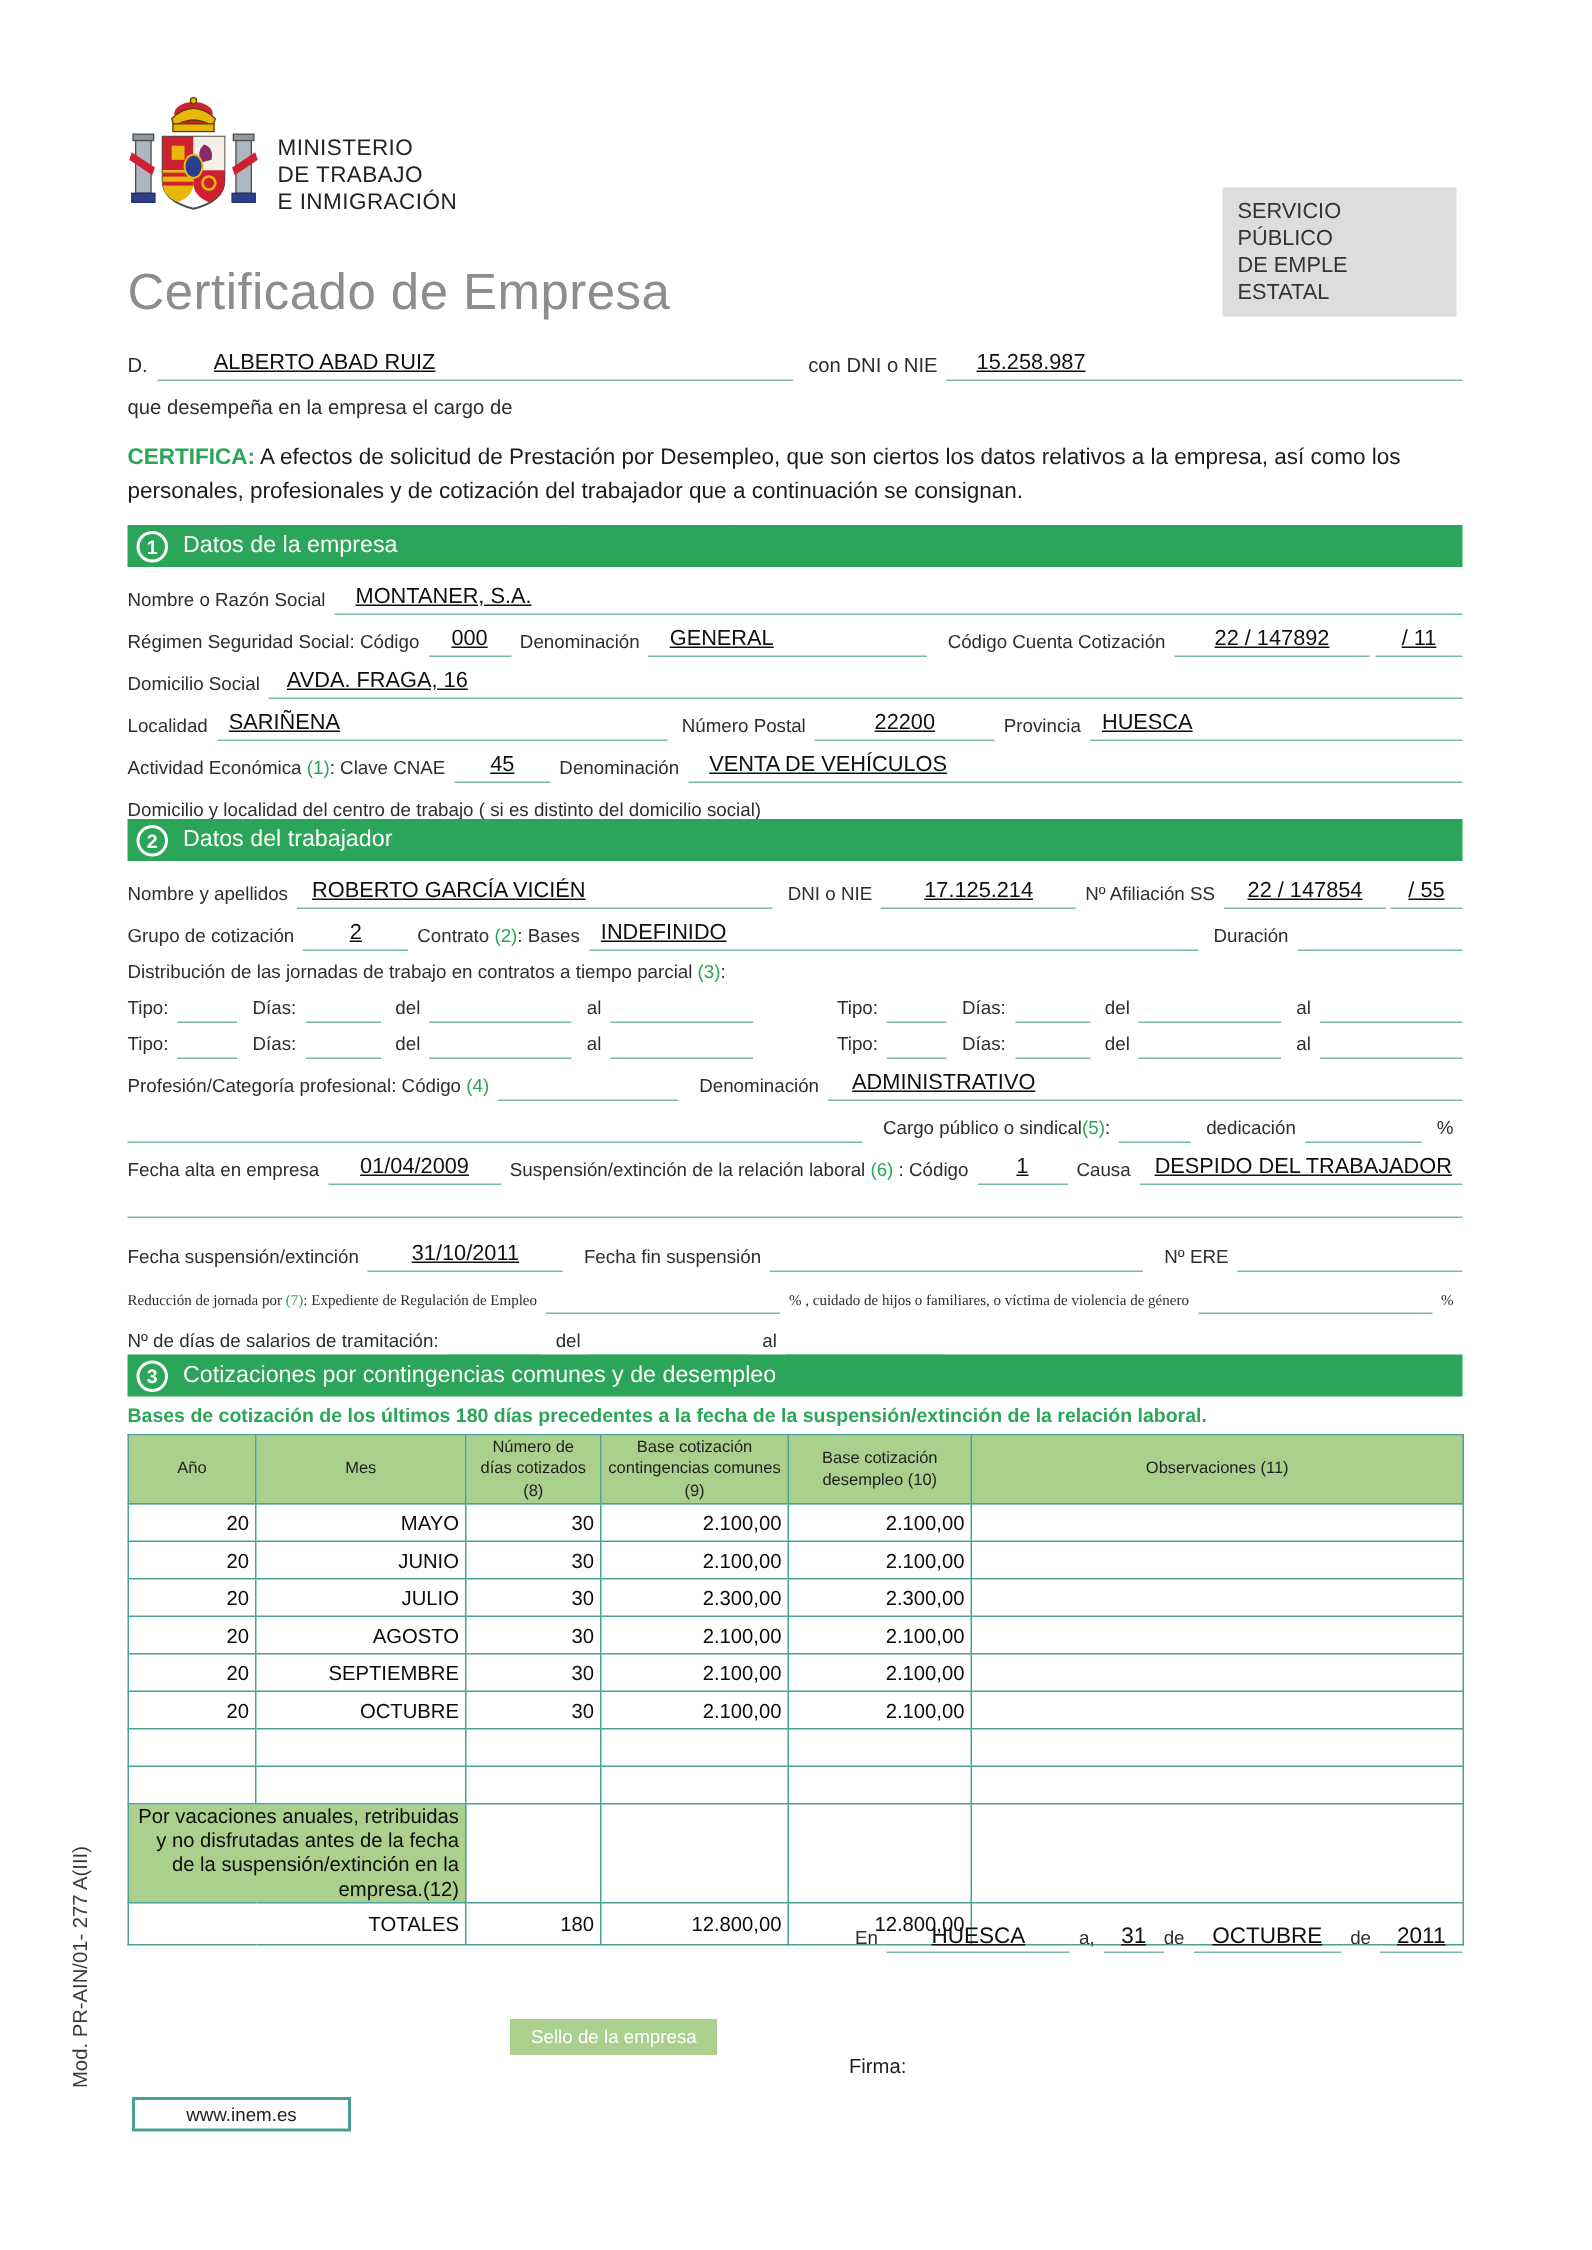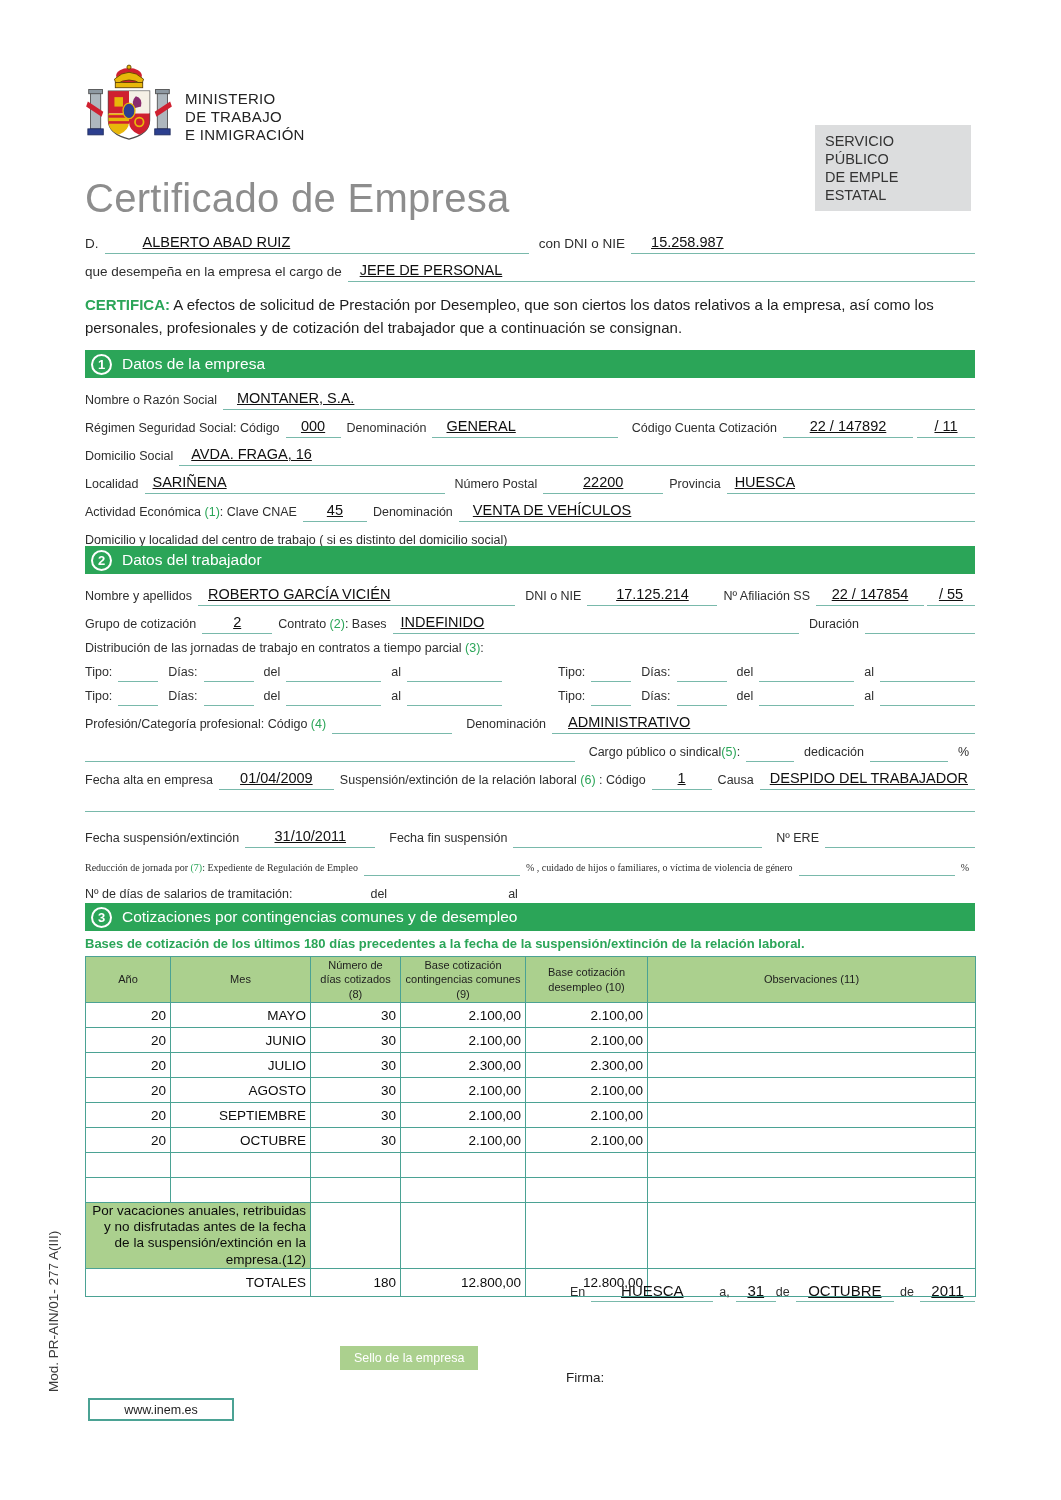--- a/index.html
+++ b/index.html
@@ -14,21 +14,21 @@
   *{box-sizing:border-box;}
   html,body{margin:0;padding:0;background:#fff;}
   .page{position:relative;width:1061px;height:1500px;background:#fff;overflow:hidden;
         font-family:"Liberation Sans",sans-serif;color:var(--ink);}
 
   
   .logo{position:absolute;left:86px;top:62px;}
   .ministry{position:absolute;left:185px;top:90px;font-size:15px;line-height:18px;color:#232323;letter-spacing:.3px;}
   .agency{position:absolute;left:815px;top:80px;width:156px;background:var(--graybox);
           padding:7px 10px;font-size:14.5px;line-height:18px;color:#343434;margin-top:45px;}
-  .title{position:absolute;left:85px;top:176px;font-size:40px;color:#8d8d8d;letter-spacing:.3px;}
+  .title{position:absolute;left:85px;top:176px;font-size:34px;color:#8d8d8d;letter-spacing:.3px;}
 
   
   .blk{position:absolute;left:85px;width:890px;}
   .frow{display:flex;align-items:flex-end;height:28px;} .frow.h24{height:24px;} .frow.h22{height:22px;}
   .lbl{font-size:12.5px;color:var(--lbl);white-space:nowrap;padding:0 6px 2px 0;line-height:1.2;}
   .lbl.sm{font-size:10px;font-family:Liberation Serif, serif;}
   .ref{color:var(--green);}
   .u{border-bottom:1.3px solid var(--line);font-size:14.5px;color:var(--ink);
      padding:0 6px 2px 10px;white-space:nowrap;line-height:1.15;min-height:18px;text-decoration:underline;}
   .u.c{text-align:center;padding:0 2px 2px 2px;}
@@ -130,21 +130,20 @@
 
   <div class="blk intro">
     <div class="frow">
       <span class="lbl" style="font-size:13.5px">D.</span>
       <span class="u grow" style="flex:1.55;padding-left:38px">ALBERTO ABAD RUIZ</span>
       <span class="lbl ml10" style="font-size:13.5px">con DNI o NIE</span>
       <span class="u grow" style="padding-left:20px">15.258.987</span>
     </div>
     <div class="frow">
       <span class="lbl" style="font-size:13.5px">que desempeña en la empresa el cargo de</span>
-      <span class="u grow" style="padding-left:12px">JEFE DE PERSONAL</span>
     </div>
     <div class="certifica"><b>CERTIFICA:</b><span> A efectos de solicitud de Prestación por Desempleo, que son ciertos los datos relativos a la empresa, así como los personales, profesionales y de cotización del trabajador que a continuación se consignan.</span></div>
     <div class="greennote">Antes de rellenar cada apartado, lea  atentamente las instrucciones del dorso.</div>
   </div>
 
   <div class="bar" style="top:350px">
     <span class="num">1</span>
     <span>Datos de la empresa</span>
   </div>
 

